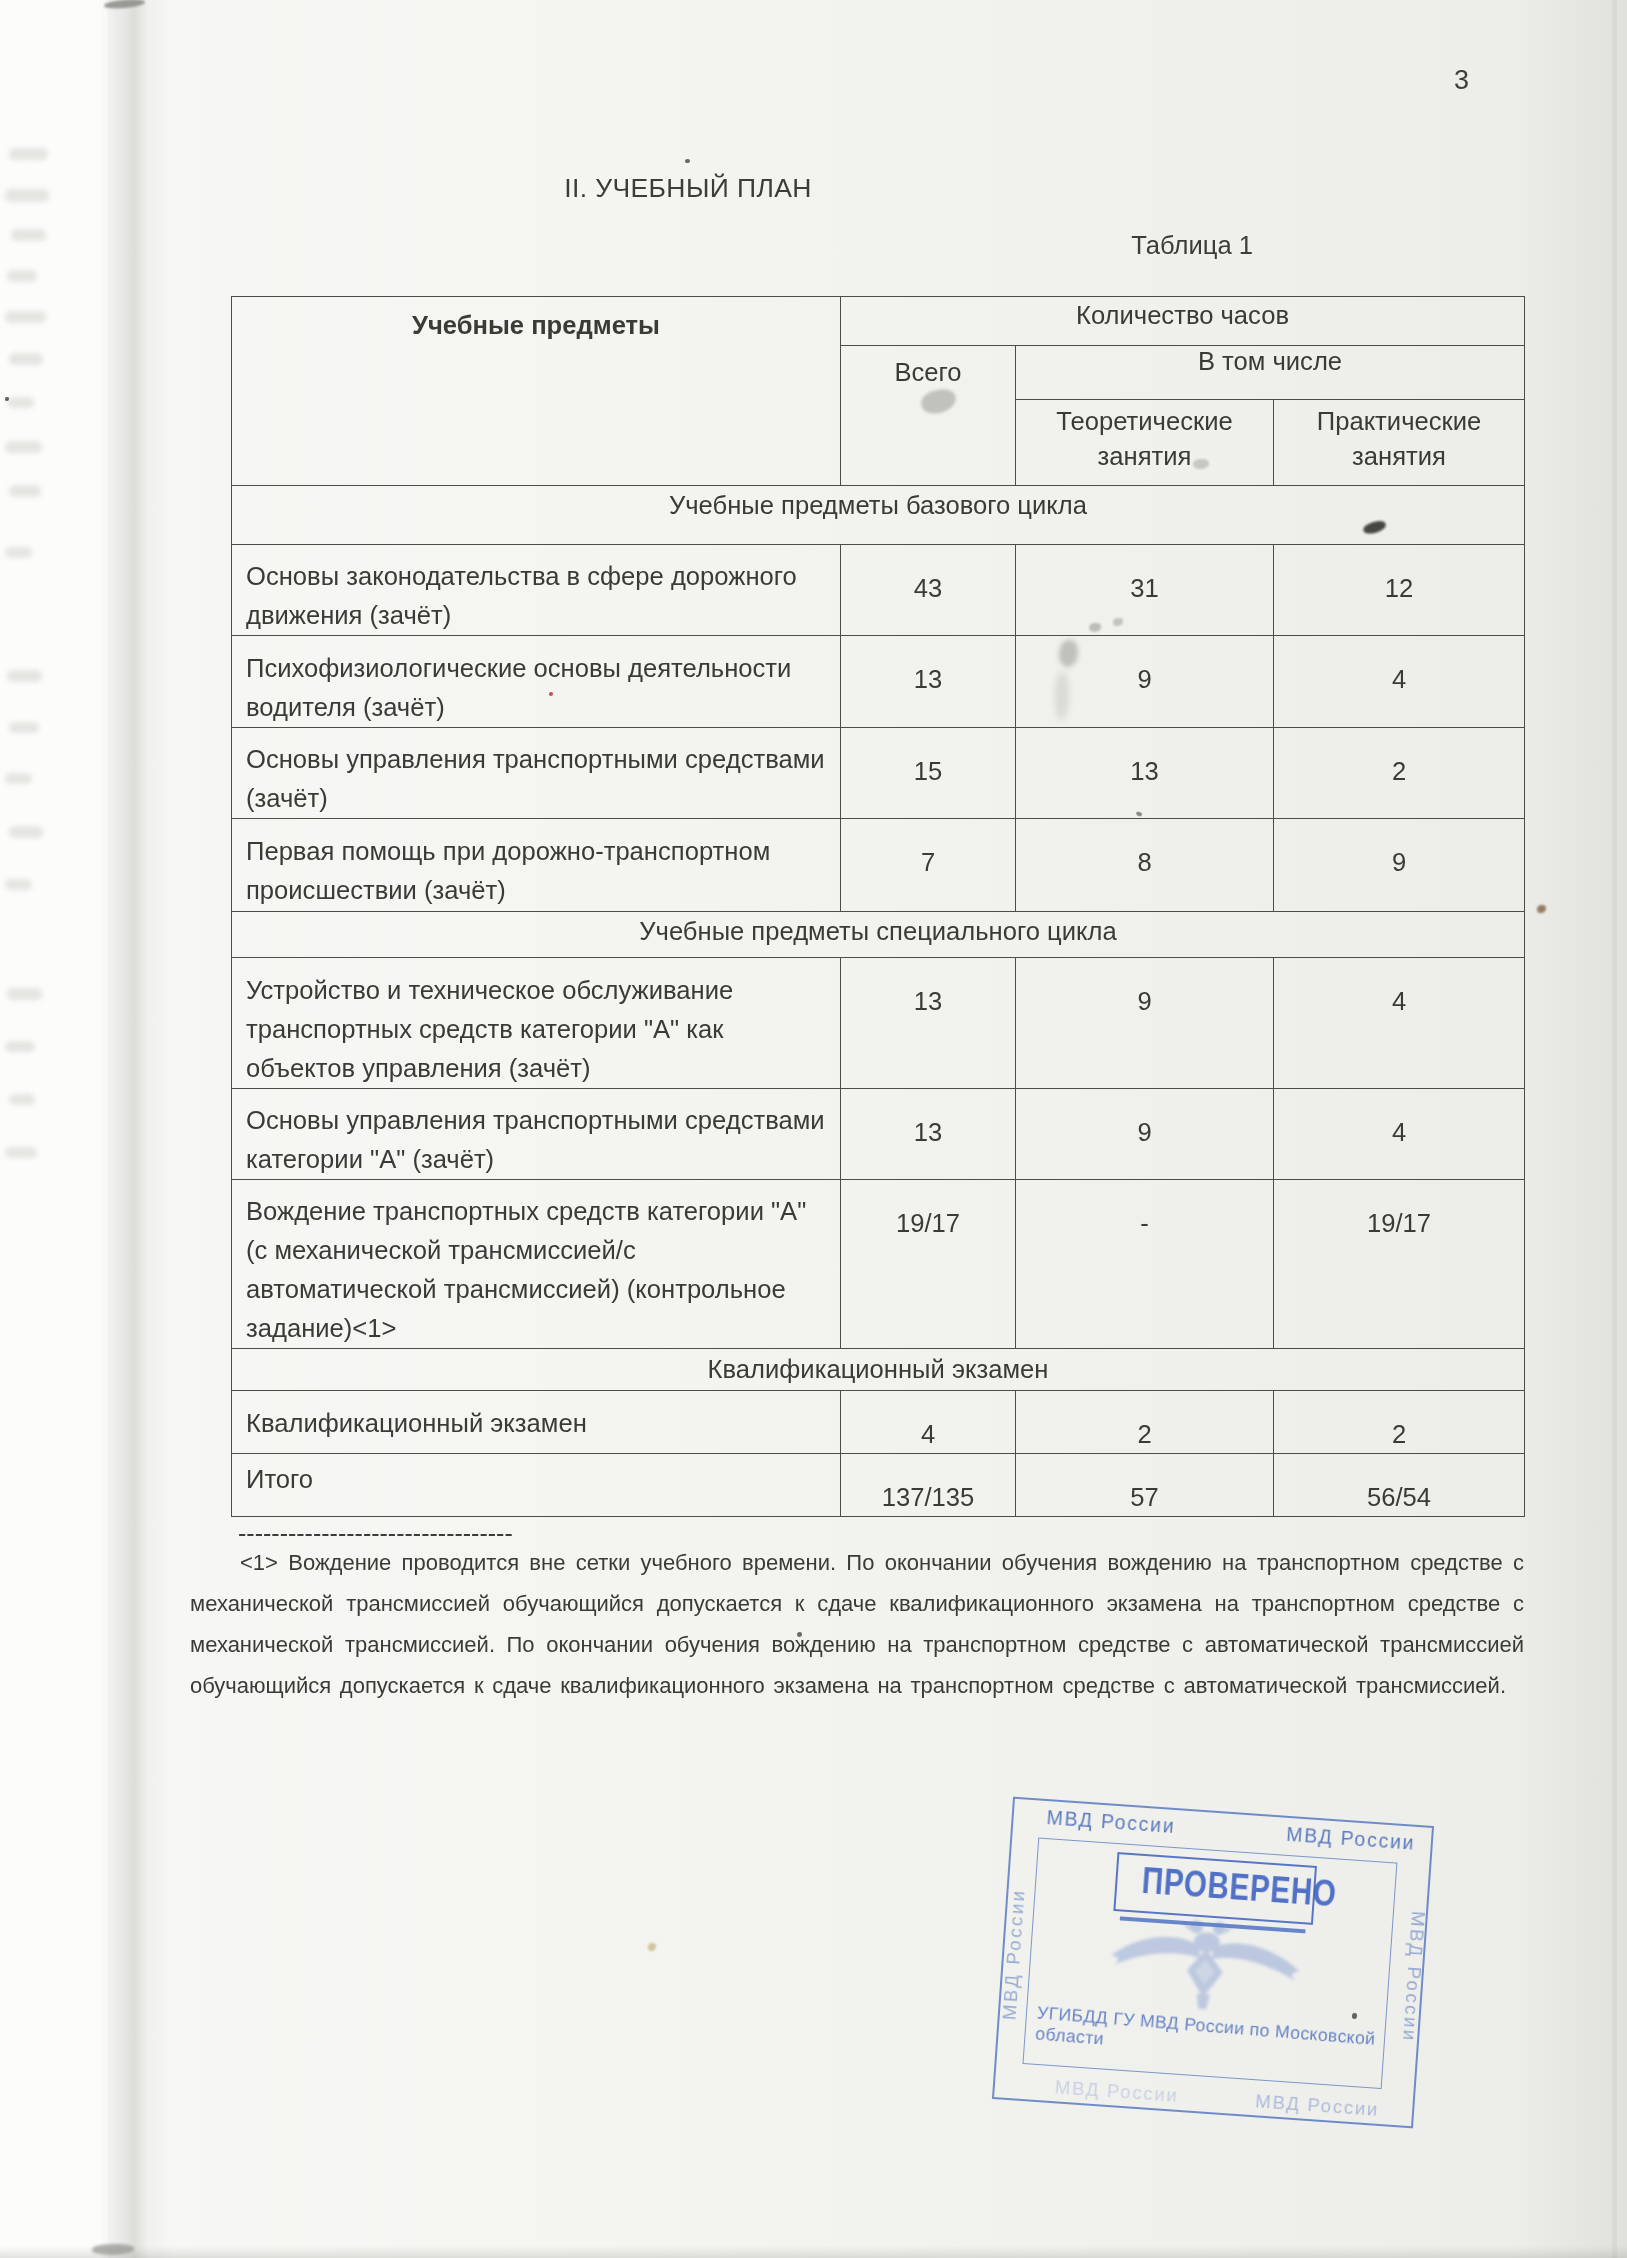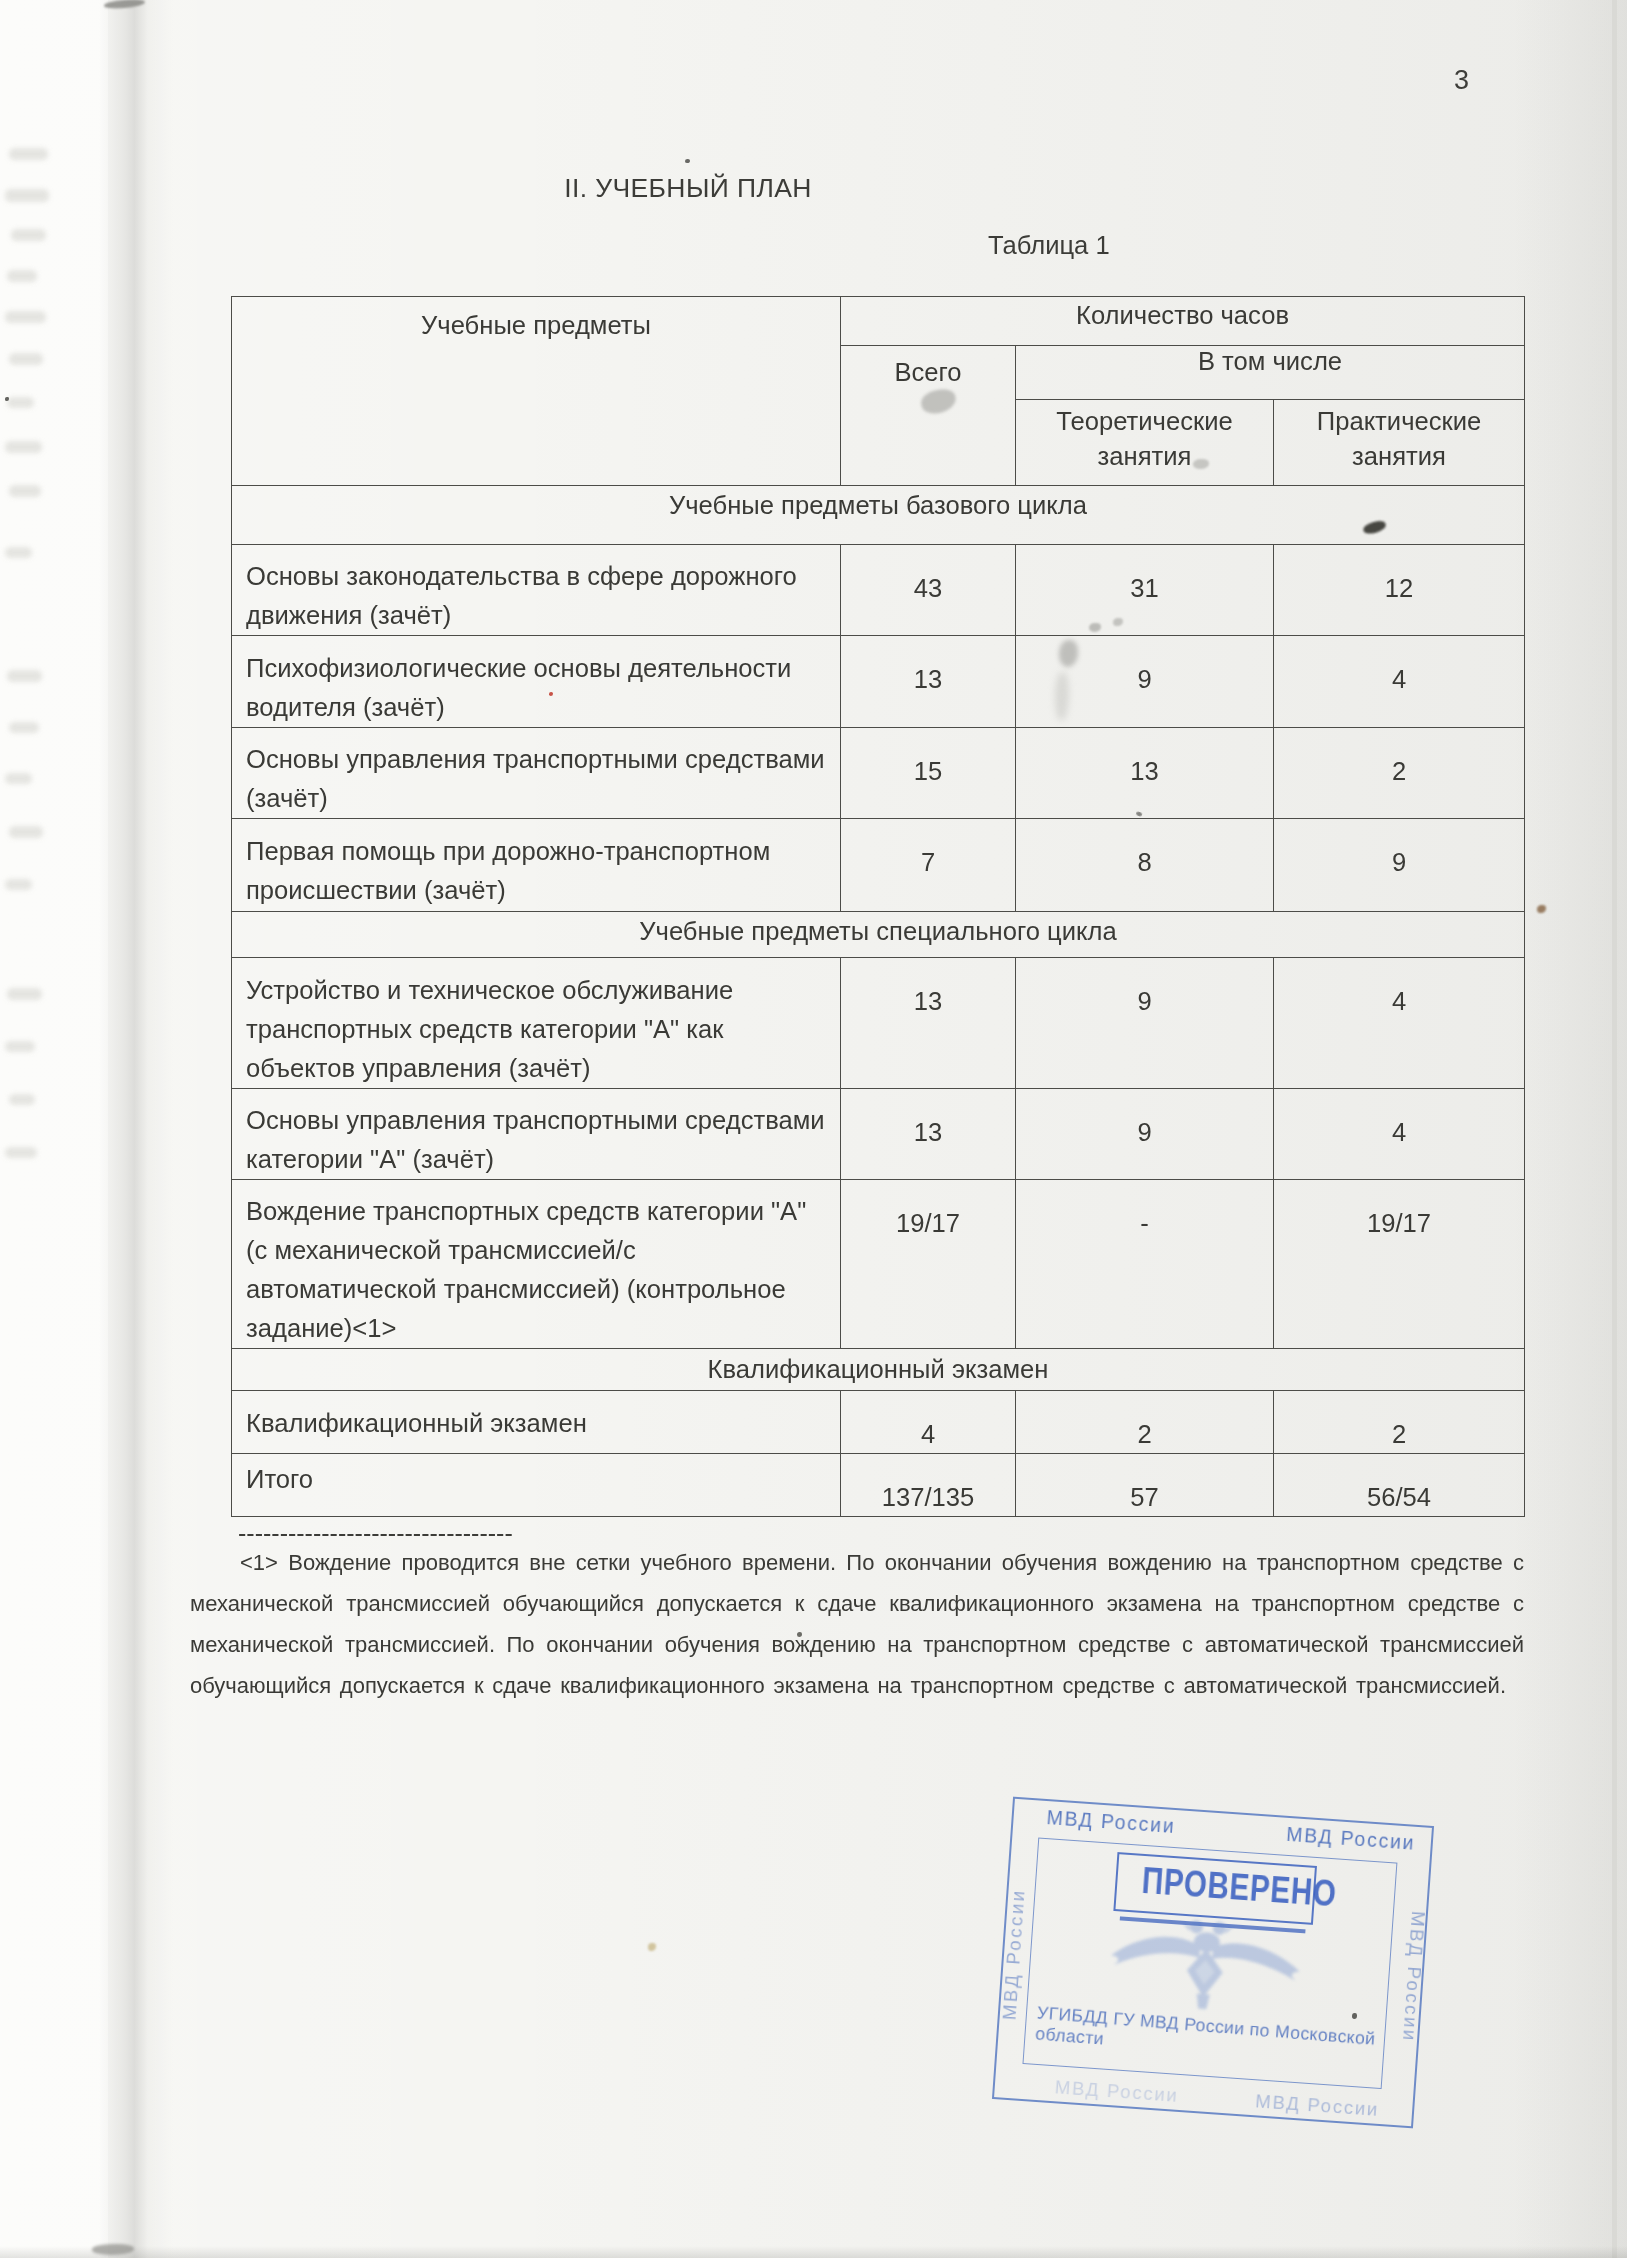--- a/index.html
+++ b/index.html
@@ -21,30 +21,30 @@
   .bottom-strip{position:absolute;left:0;bottom:0;width:100%;height:12.4px;
                 background:linear-gradient(to bottom,rgba(0,0,0,0),rgba(110,110,105,.18));}
   .mid-shade{position:absolute;inset:0;
              background:linear-gradient(90deg,rgba(255,255,255,.25) 0%,rgba(0,0,0,0) 30%,
                rgba(60,60,55,.03) 75%,rgba(60,60,55,.05) 100%);}
 
   
   .page-number{position:absolute;left:1454px;top:65px;font-size:27px;color:#3e3e3a;}
   .doc-title{position:absolute;left:441px;top:173px;width:494px;text-align:center;
              font-size:26.5px;color:#3c3c38;letter-spacing:0.4px;}
-  .table-caption{position:absolute;left:988px;top:231px;width:265px;
+  .table-caption{position:absolute;left:988px;top:231px;width:265px;text-align:right;
                  font-size:25.6px;color:#3c3c38;}
 
   
   table.plan{position:absolute;left:231px;top:296px;border-collapse:collapse;
              table-layout:fixed;width:1292px;color:#3a3a36;font-size:25.6px;}
   table.plan td{border:1.8px solid #4c4c48;box-sizing:border-box;vertical-align:top;}
   td.subj{padding:12.4px 10.6px 0 14px;line-height:39px;}
   td.num{text-align:center;padding-top:26px;line-height:35px;}
-  td.hdr-subjects{text-align:center;padding-top:14px;}
+  td.hdr-subjects{text-align:center;padding-top:14px;font-weight:bold;}
   td.hdr-hours{text-align:center;vertical-align:middle;padding:3.5px 0;}
   td.hdr-total{text-align:center;padding-top:12.4px;}
   td.hdr-incl{text-align:center;vertical-align:middle;}
   td.hdr-sub{text-align:center;vertical-align:middle;line-height:35px;padding:3.5px 5.3px;}
   td.section{text-align:center;vertical-align:middle;padding:5.3px 0;border-top-width:2.6px;}
   td.total-label{padding:10.6px 10.6px 0 14px;}
 
   
   .footnote-sep{position:absolute;left:238px;top:1519px;font-size:25px;color:#3c3c38;
                 letter-spacing:0;}

